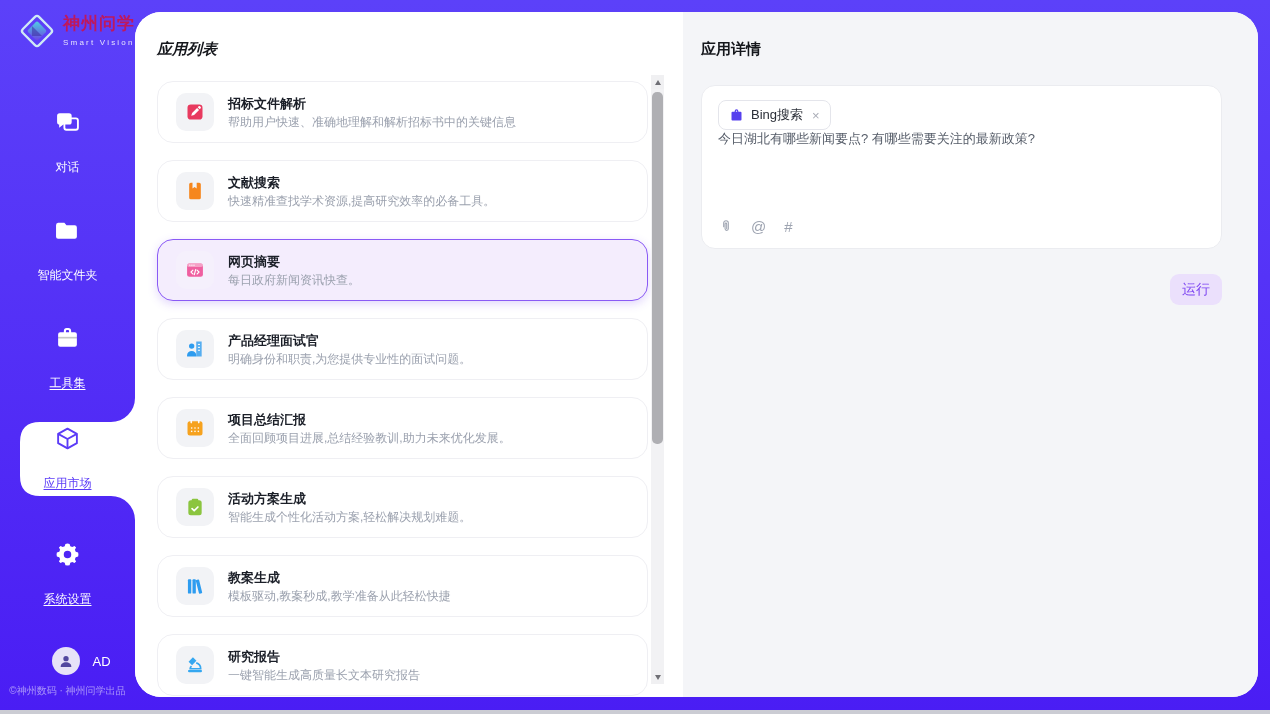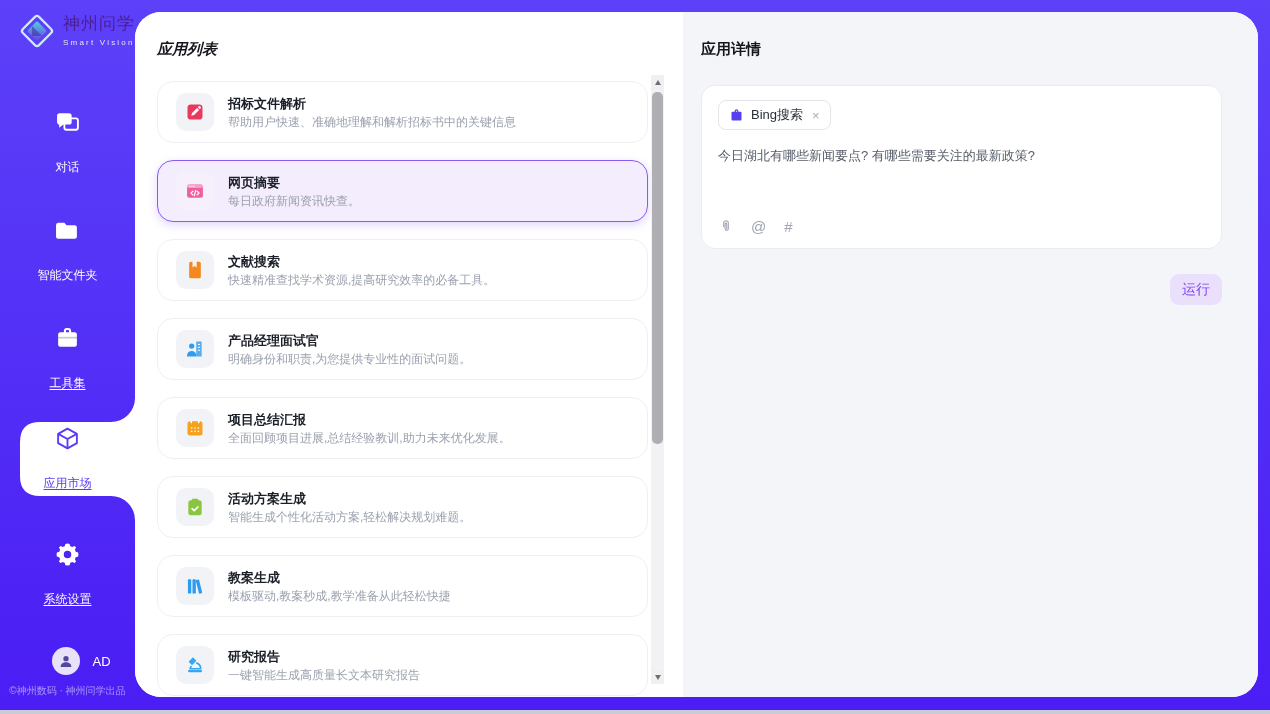--- a/index.html
+++ b/index.html
@@ -8,21 +8,21 @@
     background:linear-gradient(180deg,#5C41F9 0%,#4A1DF4 100%);
     font-family:"Liberation Sans","DejaVu Sans",sans-serif;
     -webkit-font-smoothing:antialiased;
   }
   .bottom-line{position:absolute;left:0;right:0;bottom:0;height:4px;background:#CBCCD3;}
 
   
   .sidebar{position:absolute;left:0;top:0;width:135px;height:714px;}
   .logo{position:absolute;left:18px;top:12px;display:flex;align-items:center;gap:7px;}
   .logo svg{width:38px;height:38px;}
-  .logo-cn{font-size:17px;font-weight:400;color:#4c1d95;letter-spacing:1px;line-height:18px;}
+  .logo-cn{font-size:17px;font-weight:700;color:#be185d;letter-spacing:1px;line-height:18px;}
   .logo-en{font-size:8px;color:#E4E1FC;letter-spacing:2.2px;margin-top:5px;}
   .nav-item{position:absolute;left:0;width:135px;display:flex;flex-direction:column;align-items:center;color:#fff;cursor:pointer;}
   .nav-item svg{width:25px;height:25px;}
   .nav-label{margin-top:24px;font-size:12px;}
   .nav-label.u{text-decoration:underline;text-underline-offset:2px;}
   .tab-bg{position:absolute;left:20px;top:398px;width:115px;height:122px;}
   .nav-item.active{top:424px;height:70px;justify-content:center;color:#5B3BF7;}
   .avatar-row{position:absolute;top:647px;left:0;width:163px;display:flex;align-items:center;justify-content:center;gap:12px;}
   .avatar{width:28px;height:28px;border-radius:50%;background:#E7E2F8;display:flex;align-items:center;justify-content:center;}
   .avatar svg{width:16px;height:16px;color:#53479F;}
@@ -53,21 +53,21 @@
   .tri-up{width:0;height:0;border-left:3.5px solid transparent;border-right:3.5px solid transparent;border-bottom:5px solid #6F6F75;}
   .tri-down{width:0;height:0;border-left:3.5px solid transparent;border-right:3.5px solid transparent;border-top:5px solid #6F6F75;}
   .sb-thumb{position:absolute;left:1px;top:17px;width:11px;height:352px;background:#AFAFB3;border-radius:5px;cursor:pointer;}
 
   
   .detail-col{flex:1;background:#F4F5F8;padding:28px 36px 0 18px;box-sizing:border-box;}
   .detail-card{position:relative;margin-top:26px;height:164px;background:#fff;border:1px solid #EBECF0;border-radius:14px;box-sizing:border-box;padding:14px 16px;}
   .tag{display:inline-flex;align-items:center;gap:7px;height:30px;padding:0 10px;border:1px solid #E4E5EB;border-radius:8px;background:#fff;font-size:13px;color:#2A2E37;box-sizing:border-box;cursor:pointer;}
   .tag svg{width:15px;height:15px;color:#5640EE;}
   .tag-close{color:#A9ACB6;font-size:13px;margin-left:2px;}
-  .question{margin-top:17px;font-size:13px;color:#565D69;line-height:18px;}
+  .question{font-size:13px;color:#565D69;line-height:18px;}
   .input-icons{position:absolute;left:17px;bottom:13px;display:flex;align-items:center;gap:18px;color:#9EA4B1;}
   .input-icons svg{width:14px;height:17px;}
   .glyph{font-size:15px;color:#9EA4B1;line-height:17px;}
   .run-row{display:flex;justify-content:flex-end;margin-top:25px;}
   .run-btn{min-width:52px;height:31px;border:none;border-radius:9px;background:#EBE0FC;color:#7E46F2;font-size:14px;display:flex;align-items:center;justify-content:center;padding:0 2px;cursor:pointer;font-family:Liberation Mono, monospace;}
 </style>
 </head>
 <body>
 
 <div class="sidebar">
@@ -165,49 +165,49 @@
                 <rect x="3" y="3" width="18" height="18" rx="4"></rect>
                 <path d="M7.5 16.5l1-3.4 6-6 2.4 2.4-6 6zM15.3 6.3l2.4 2.4 1.1-1.1a1.2 1.2 0 0 0 0-1.7l-.7-.7a1.2 1.2 0 0 0-1.7 0z" fill="#fff"></path>
               </svg>
             </span>
           </div>
           <div class="card-txt">
             <span class="card-title">招标文件解析</span>
             <span class="card-desc">帮助用户快速、准确地理解和解析招标书中的关键信息</span>
           </div>
         </div>
+        <div class="card">
+          <div class="tile">
+            <span style="display:flex;color:#F6871E">
+              <svg viewBox="0 0 24 24" fill="currentColor">
+                <path fill-rule="evenodd" d="M5 4a2 2 0 0 1 2-2h10a2 2 0 0 1 2 2v16a2 2 0 0 1-2 2H7a2 2 0 0 1-2-2zm9-2v7l-2.5-1.8L9 9V2z"></path>
+              </svg>
+            </span>
+          </div>
+          <div class="card-txt">
+            <span class="card-title">文献搜索</span>
+            <span class="card-desc">快速精准查找学术资源,提高研究效率的必备工具。</span>
+          </div>
+        </div>
         <div class="card selected">
           <div class="tile">
             <span style="display:flex;color:#EF5FA0">
               <svg viewBox="0 0 24 24" fill="currentColor">
                 <rect x="2.5" y="4" width="19" height="16" rx="3"></rect>
                 <rect x="2.5" y="4" width="19" height="4.5" rx="3" fill="#fff" opacity="0.4"></rect>
                 <circle cx="5.8" cy="6.2" r="0.8" fill="#fff"></circle>
                 <circle cx="8.3" cy="6.2" r="0.8" fill="#fff"></circle>
                 <circle cx="10.8" cy="6.2" r="0.8" fill="#fff"></circle>
                 <path d="M9.5 12.2l-2.3 2.3 2.3 2.3M14.5 12.2l2.3 2.3-2.3 2.3M12.8 11.5l-1.6 6" stroke="#fff" stroke-width="1.4" fill="none" stroke-linecap="round"></path>
               </svg>
             </span>
           </div>
           <div class="card-txt">
             <span class="card-title">网页摘要</span>
             <span class="card-desc">每日政府新闻资讯快查。</span>
-          </div>
-        </div>
-        <div class="card">
-          <div class="tile">
-            <span style="display:flex;color:#F6871E">
-              <svg viewBox="0 0 24 24" fill="currentColor">
-                <path fill-rule="evenodd" d="M5 4a2 2 0 0 1 2-2h10a2 2 0 0 1 2 2v16a2 2 0 0 1-2 2H7a2 2 0 0 1-2-2zm9-2v7l-2.5-1.8L9 9V2z"></path>
-              </svg>
-            </span>
-          </div>
-          <div class="card-txt">
-            <span class="card-title">文献搜索</span>
-            <span class="card-desc">快速精准查找学术资源,提高研究效率的必备工具。</span>
           </div>
         </div>
         <div class="card">
           <div class="tile">
             <span style="display:flex;color:#2E9CEF">
               <svg viewBox="0 0 24 24" fill="currentColor">
                 <path d="M13.5 3H20v18h-6.5z" opacity="0.8"></path>
                 <path d="M15.5 6.5h2.5M15.5 10h2.5M15.5 13.5h2.5" stroke="#fff" stroke-width="1.2"></path>
                 <circle cx="8" cy="8.5" r="3.2"></circle>
                 <path d="M2.5 19.5c0-3.1 2.4-5.2 5.5-5.2s5.5 2.1 5.5 5.2v1.5h-11z"></path>

